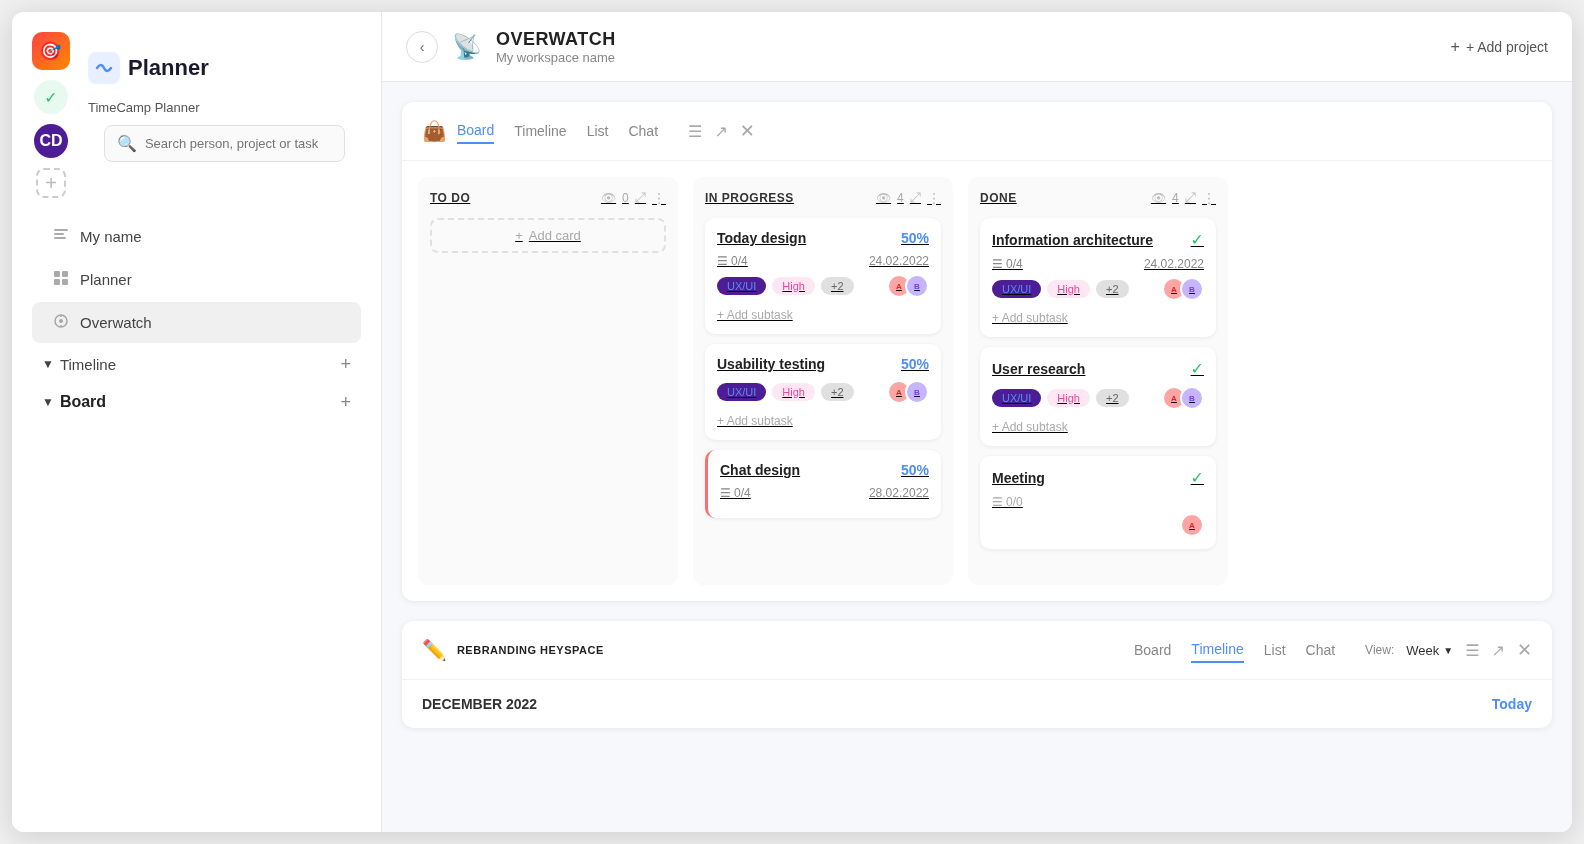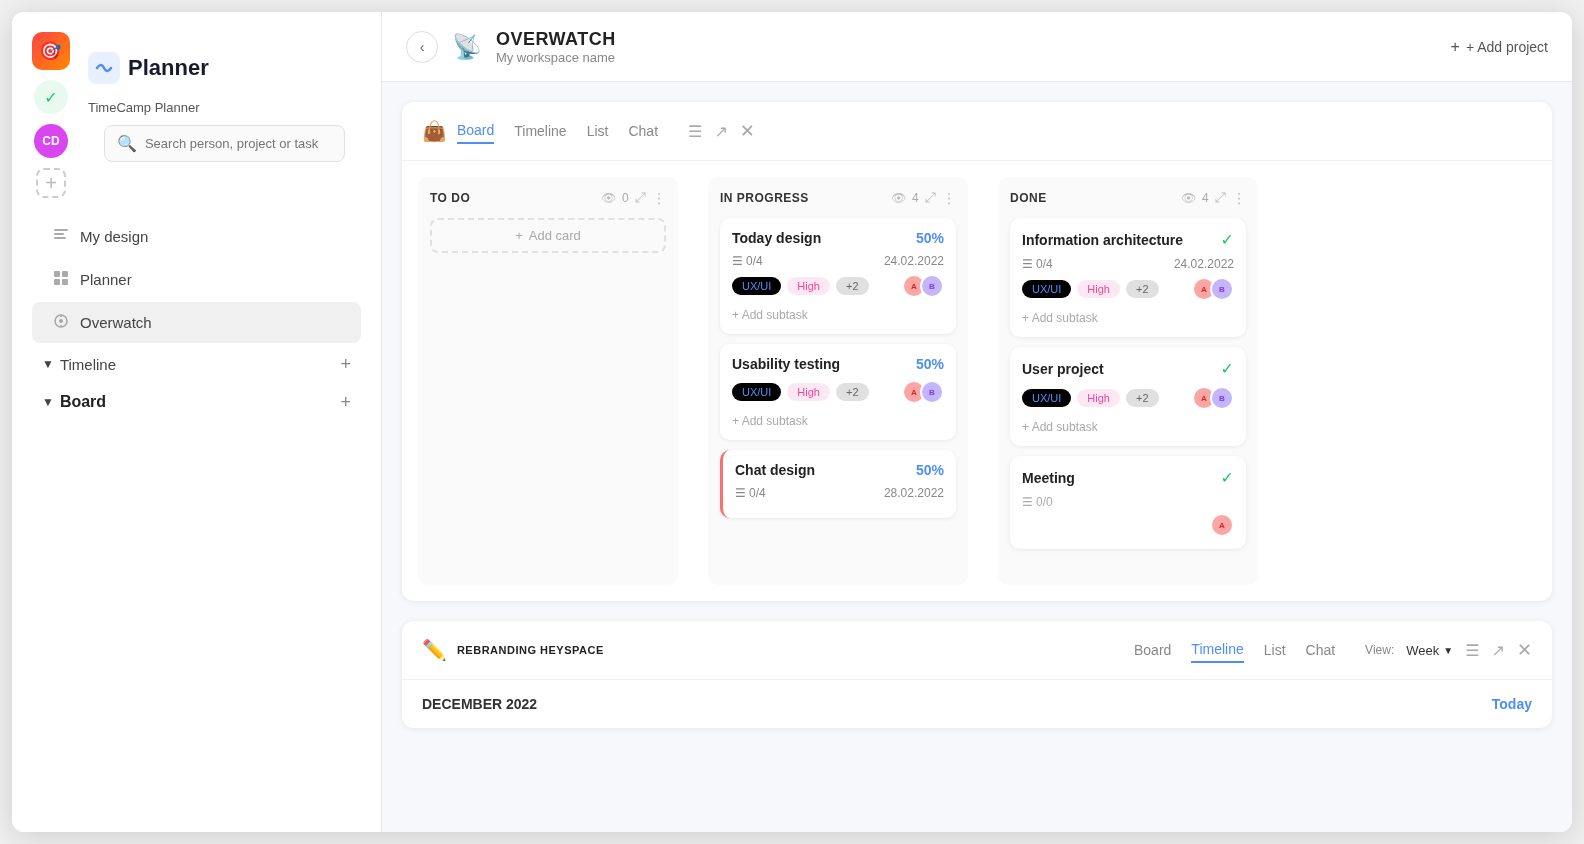--- a/index.html
+++ b/index.html
@@ -34,30 +34,30 @@
     
     .content-area { flex: 1; padding: 20px; overflow-y: auto; display: flex; flex-direction: column; gap: 20px; }
     
     .project-panel { background: #fff; border-radius: 12px; box-shadow: 0 1px 6px rgba(0,0,0,0.08); overflow: hidden; }
     .panel-header { display: flex; align-items: center; padding: 16px 20px; border-bottom: 1px solid #f0f0f0; gap: 10px; }
     .panel-tabs { display: flex; gap: 20px; align-items: center; }
     .tab { font-size: 14px; color: #888; cursor: pointer; padding: 4px 0; }
     .tab.active { color: #4f8ef7; border-bottom: 2px solid #4f8ef7; font-weight: 500; }
     
     
-    .board { display: flex; gap: 16px; padding: 16px; overflow-x: auto; min-height: 440px; }
+    .board { display: flex; gap: 1px; padding: 16px; overflow-x: auto; min-height: 440px; text-decoration: underline; }
     .board-col { min-width: 260px; max-width: 280px; background: #fafafa; border-radius: 10px; margin-right: 14px; padding: 12px; }
     .col-header { display: flex; align-items: center; justify-content: space-between; margin-bottom: 12px; }
     
     .add-card { display: flex; align-items: center; gap: 6px; color: #aaa; font-size: 13px; padding: 8px 4px; cursor: pointer; border: 2px dashed #e0e0e0; border-radius: 8px; justify-content: center; }
     
     .card { background: #fff; border-radius: 10px; padding: 12px; margin-bottom: 10px; box-shadow: 0 1px 4px rgba(0,0,0,0.07); }
     .card-header { display: flex; align-items: center; justify-content: space-between; margin-bottom: 8px; }
     .tag { padding: 3px 10px; border-radius: 12px; font-size: 11px; font-weight: 500; }
-    .tag.blue { background: #000000; color: #4f8ef7; }
+    .tag.blue { background: #4c1d95; color: #4f8ef7; }
     .tag.pink { background: #fce7f3; color: #ec4899; }
     .tag.count { background: #e0e0e0; color: #666; }
     .avatar { width: 24px; height: 24px; border-radius: 50%; border: 2px solid #fff; font-size: 8px; display: flex; align-items: center; justify-content: center; font-weight: 600; margin-left: -6px; }
     .avatar:first-child { margin-left: 0; }
     .avatar.red { background: #fca5a5; color: #dc2626; }
     .avatar.purple { background: #c4b5fd; color: #7c3aed; }
     .add-subtask { font-size: 12px; color: #aaa; cursor: pointer; display: flex; align-items: center; gap: 4px; padding-top: 4px; }
     
     
     ::-webkit-scrollbar { width: 6px; height: 6px; }
@@ -68,21 +68,21 @@
 <body>
 
 <div class="app-window">
 
   <div class="sidebar">
     <div class="sidebar-header">
 
       <div style="display:flex; flex-direction:column; gap:10px; align-items:center;">
         <div style="width:38px;height:38px;background:linear-gradient(135deg,#ff4444,#ff8800);border-radius:10px;display:flex;align-items:center;justify-content:center;font-size:18px;">🎯</div>
         <div style="width:34px;height:34px;border-radius:50%;background:#e8f9f0;display:flex;align-items:center;justify-content:center;color:#22c55e;font-size:16px;">✓</div>
-        <div style="width:34px;height:34px;border-radius:50%;background:#d946ef;display:flex;align-items:center;justify-content:center;color:white;font-size:12px;font-weight:700;">CD</div>
+        <div style="width:34px;height:34px;border-radius:50%;background:#4c1d95;display:flex;align-items:center;justify-content:center;color:white;font-size:16px;font-weight:700;">CD</div>
         <div style="width:30px;height:30px;border:2px dashed #ccc;border-radius:8px;display:flex;align-items:center;justify-content:center;color:#bbb;font-size:20px;cursor:pointer;">+</div>
       </div>
       <div style="flex:1; padding-left:8px;">
         <div style="display:flex;align-items:center;gap:8px;margin-bottom:16px;">
           <div style="width:32px;height:32px;background:#e8f0ff;border-radius:8px;display:flex;align-items:center;justify-content:center;">
             <svg width="20" height="20" viewBox="0 0 20 20" fill="none">
               <path d="M3 10 Q7 4 10 10 Q13 16 17 10" stroke="#4f8ef7" stroke-width="2.5" fill="none" stroke-linecap="round"></path>
             </svg>
           </div>
           <span style="font-size:22px;font-weight:700;color:#1a1a2e;">Planner</span>
@@ -97,21 +97,21 @@
 
     <div style="padding: 0 10px; flex:1;">
       <div class="nav-item">
         <span style="color:#888;">
           <svg width="18" height="18" viewBox="0 0 18 18" fill="none">
               <rect x="2" y="3" width="14" height="2" rx="1" fill="#888"></rect>
               <rect x="2" y="7" width="10" height="2" rx="1" fill="#888"></rect>
               <rect x="2" y="11" width="12" height="2" rx="1" fill="#888"></rect>
             </svg>
         </span>
-        <span>My design</span>
+        <span>My name</span>
       </div>
       <div class="nav-item">
         <span style="color:#888;">
           <svg width="18" height="18" viewBox="0 0 18 18" fill="none">
               <rect x="2" y="2" width="6" height="6" rx="1" fill="#888"></rect>
               <rect x="10" y="2" width="6" height="6" rx="1" fill="#888"></rect>
               <rect x="2" y="10" width="6" height="6" rx="1" fill="#888"></rect>
               <rect x="10" y="10" width="6" height="6" rx="1" fill="#888"></rect>
             </svg>
         </span>
@@ -288,21 +288,21 @@
                 <div style="margin-left:auto;display:flex;">
                   <div class="avatar red">A</div>
                   <div class="avatar purple">B</div>
                 </div>
               </div>
               <div class="add-subtask">+ Add subtask</div>
             </div>
 
             <div class="card">
               <div class="card-header">
-                <span style="font-size:14px;font-weight:600;color:#222;">User project</span>
+                <span style="font-size:14px;font-weight:600;color:#222;">User research</span>
                 <span style="color:#22c55e;font-size:16px;">✓</span>
               </div>
               <div style="display:flex;align-items:center;gap:6px;margin-bottom:6px;margin-top:8px;flex-wrap:wrap;">
                 <span class="tag blue">UX/UI</span>
                 <span class="tag pink">High</span>
                 <span class="tag count">+2</span>
                 <div style="margin-left:auto;display:flex;">
                   <div class="avatar red">A</div>
                   <div class="avatar purple">B</div>
                 </div>

